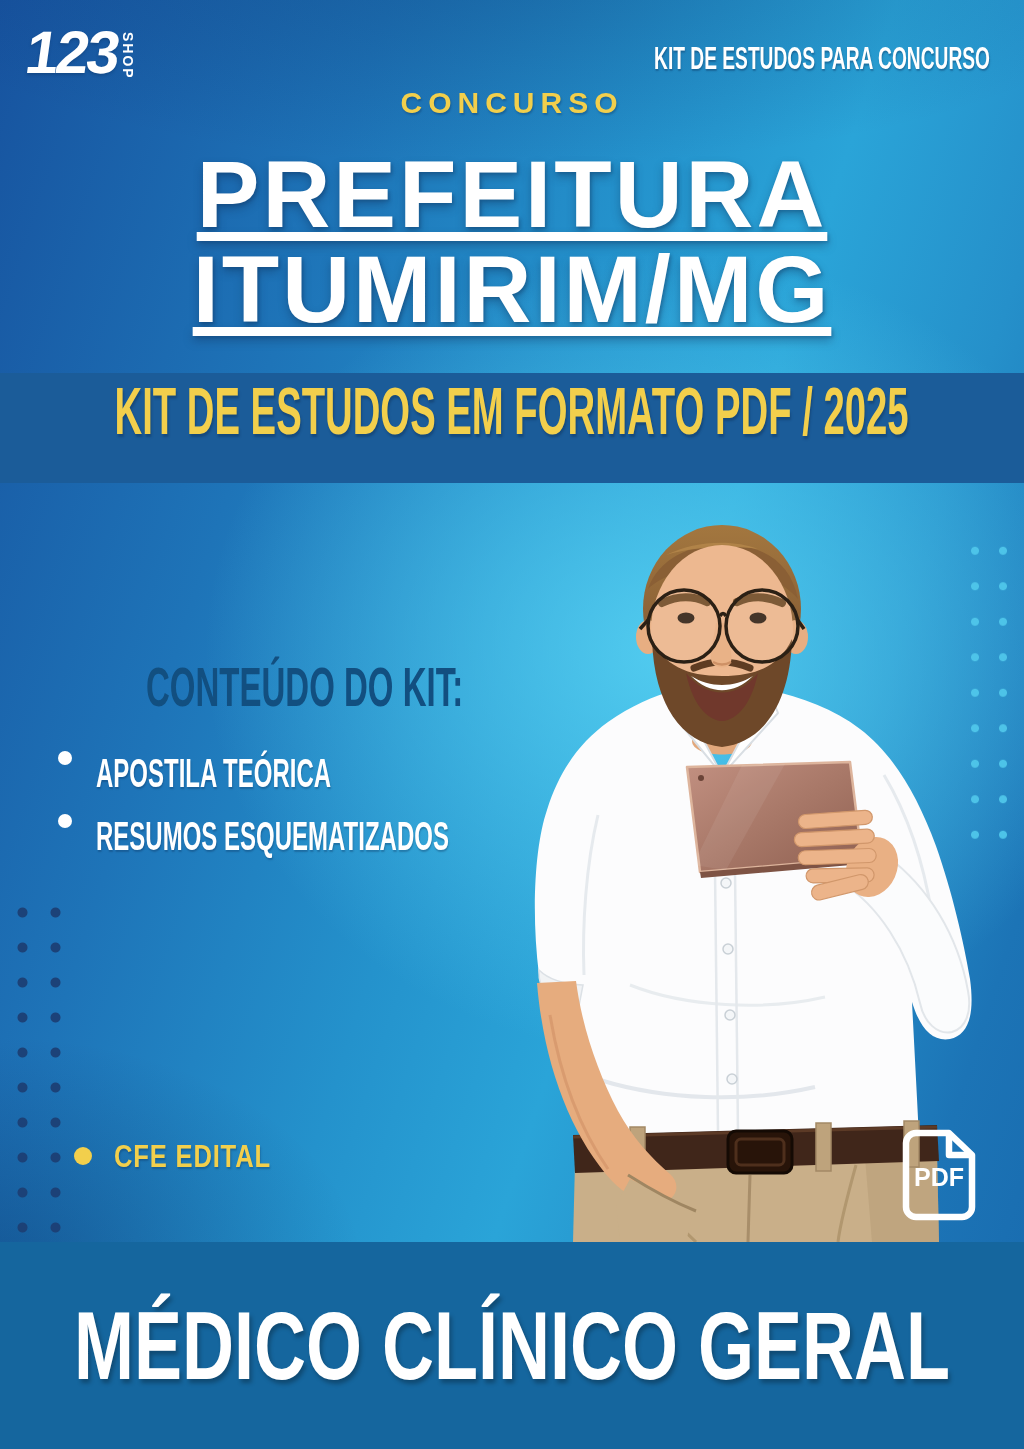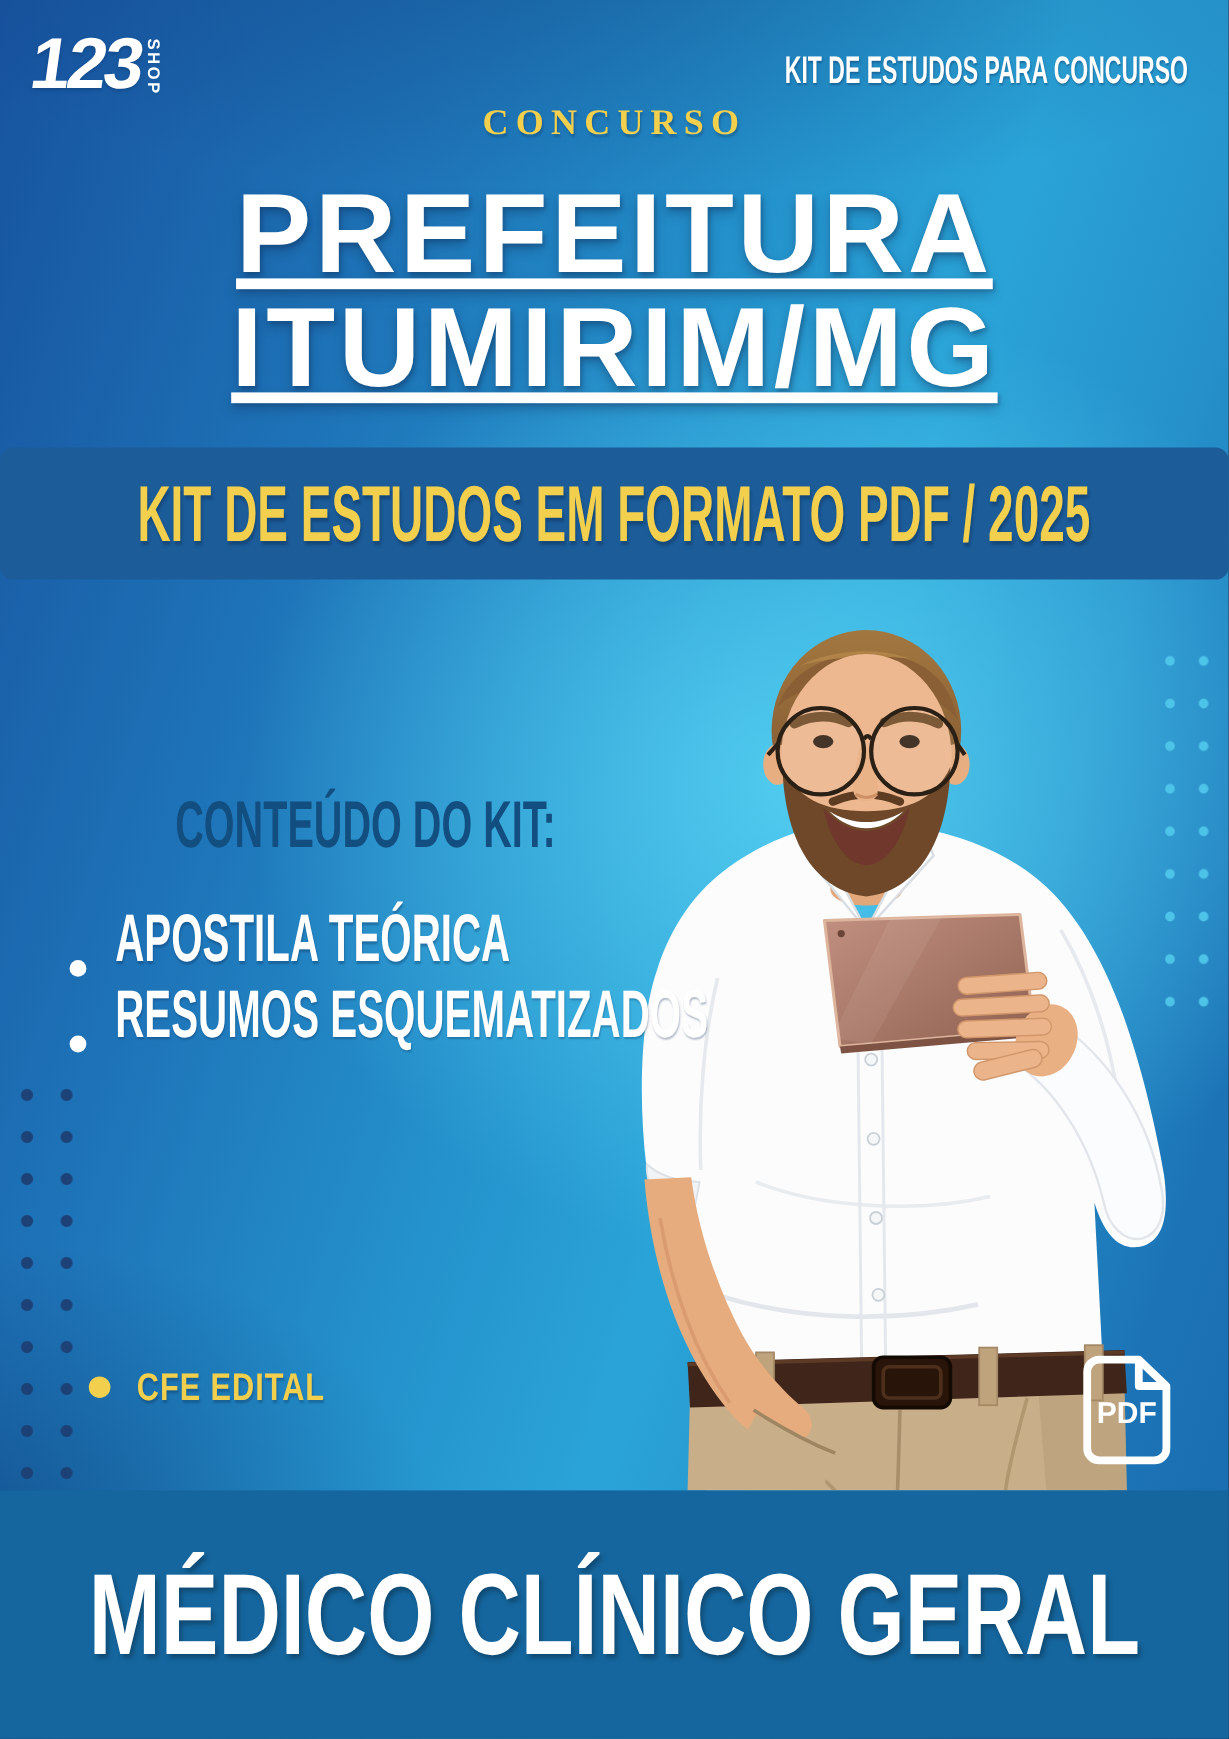--- a/index.html
+++ b/index.html
@@ -17,32 +17,32 @@
   
   .logo{position:absolute; left:26px; top:26px; display:flex; align-items:flex-start; color:#fff;}
   .logo-num{font-size:60px; line-height:54px; font-weight:bold; letter-spacing:-3px; transform:skewX(-8deg); text-shadow:0 2px 3px rgba(10,40,80,.3);}
   .logo-shop{writing-mode:vertical-rl; font-size:14px; font-weight:bold; letter-spacing:2px; margin-left:3px; margin-top:6px;}
 
   
   .top-label{position:absolute; right:34px; top:40px; color:#fff; font-size:32px; text-shadow:1px 2px 2px rgba(10,40,80,.35);}
   .top-label .cond{transform:scaleX(.60); transform-origin:right center;}
 
   
-  .kicker{position:absolute; left:0; top:86px; width:100%; text-align:center; color:#F2CF4C; font-size:30px; font-weight:bold; letter-spacing:6px; text-shadow:1px 2px 2px rgba(10,40,80,.3);font-family:Liberation Serif, serif;}
+  .kicker{position:absolute; left:0; top:86px; width:100%; text-align:center; color:#F2CF4C; font-size:30px; font-weight:bold; letter-spacing:6px; text-shadow:1px 2px 2px rgba(10,40,80,.3);}
   .title{position:absolute; left:0; top:148px; width:100%; margin:0; text-align:center; color:#fff; font-size:94px; line-height:1.01; font-weight:bold; letter-spacing:3px; text-shadow:0 5px 10px rgba(15,45,85,.35), 2px 2px 3px rgba(15,45,85,.25);text-decoration:underline;}
 
   
-  .ribbon{position:absolute; left:0; top:373px; width:100%; height:110px; background:#1B5C99; display:flex; align-items:center; justify-content:center;border-radius:11px;}
+  .ribbon{position:absolute; left:0; top:373px; width:100%; height:110px; background:#1B5C99; display:flex; justify-content:center;}
   .ribbon .cond{font-size:66px; color:#F2CF4C; transform:scaleX(.58); transform-origin:center; text-shadow:2px 3px 3px rgba(10,30,60,.3);}
 
   
   .content-heading{position:absolute; left:98px; top:655px; color:#124F80; font-size:55px;margin-left:48px;}
   .content-heading .cond{transform:scaleX(.60); transform-origin:left center;}
   .kit-list{position:absolute; left:58px; top:751px; margin:0; padding:0; list-style:none;}
-  .kit-list li{display:flex; align-items:flex-end; height:63px; color:#fff; font-size:56px; text-shadow:1px 2px 2px rgba(10,40,80,.3);}
+  .kit-list li{display:flex; align-items:flex-start; height:63px; color:#fff; font-size:40px; text-shadow:1px 2px 2px rgba(10,40,80,.3);}
   .kit-list .dot{width:14px; height:14px; border-radius:50%; background:#fff; margin-right:24px; flex:none;}
   .kit-list .cond{transform:scaleX(.60); transform-origin:left center;}
   .cfe{position:absolute; left:74px; top:1108px; display:flex; align-items:center; height:50px; color:#F2CF4C; font-size:32px; text-shadow:1px 2px 2px rgba(10,40,80,.3);margin-top:23px;}
   .cfe .dot{width:18px; height:18px; border-radius:50%; background:#F2CF4C; margin-right:22px; flex:none;}
   .cfe .cond{transform:scaleX(.80); transform-origin:left center; letter-spacing:1px;}
 
   
   .dots{position:absolute;}
   .dots-left{left:6px; top:895px; width:66px; height:350px; opacity:.92;
     background-image:radial-gradient(circle,#1C3E73 4.5px, rgba(28,62,115,0) 5.5px);

